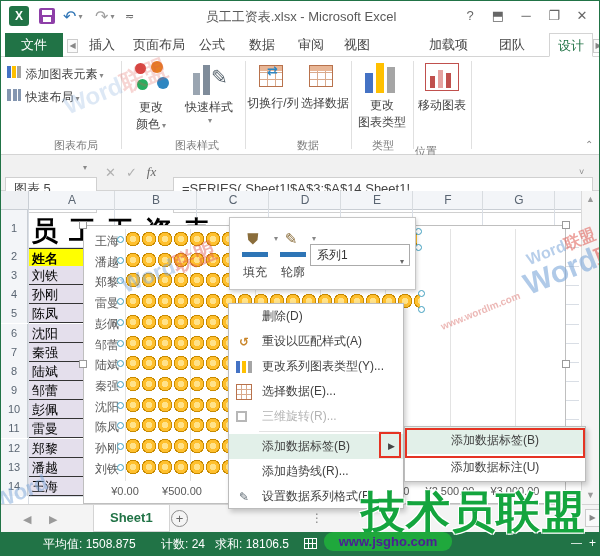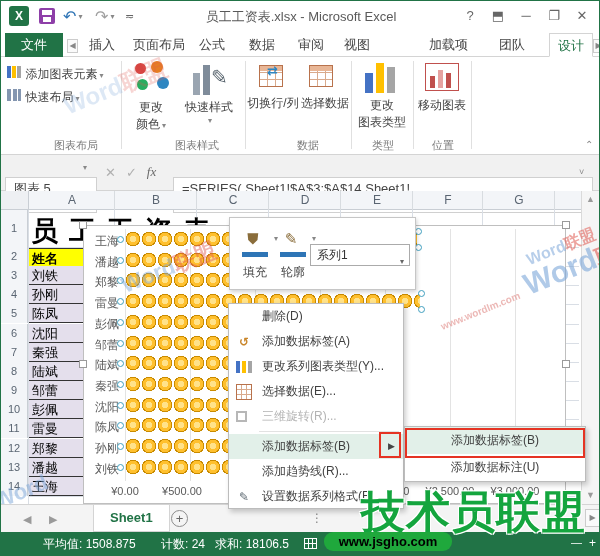--- a/index.html
+++ b/index.html
@@ -96,21 +96,21 @@
   #sub-menu{left:403px;top:425px;width:182px;height:56px;background:#fff;border:1px solid #bcbcbc;box-shadow:2px 3px 5px rgba(0,0,0,.2);z-index:9;}
   .smi{height:27px;line-height:27px;font-size:12px;color:#3f3f3f;text-align:center;white-space:nowrap;}
   .smi.hl{background:#e2f0e9;}
   .redbox{border:2px solid #e53323;z-index:10;background:transparent;}
   
   .wm{z-index:6;pointer-events:none;white-space:nowrap;}
   .wm-word{font-weight:bold;transform:rotate(-22deg);}
   .wm-blue{color:#7da7d9;}
   .wm-red{color:#e05a52;}
   #wm-big{left:360px;top:482px;font-size:44px;font-weight:bold;color:#14a53e;letter-spacing:1px;z-index:13;text-shadow:1px 1px 0 #fff,-1px -1px 0 #fff,1px -1px 0 #fff,-1px 1px 0 #fff;}
-  #wm-band{left:323px;top:531px;width:128px;height:19px;background:#1fa83c;border-radius:9px;color:#000000;font-weight:bold;font-size:13px;text-align:center;line-height:19px;z-index:13;}
+  #wm-band{left:323px;top:531px;width:128px;height:19px;background:#1fa83c;border-radius:9px;color:#4c1d95;font-weight:bold;font-size:13px;text-align:center;line-height:19px;z-index:13;}
 </style>
 </head>
 <body>
 
 <div id="app">
 
   <div class="abs" id="titlebar">
     <div class="abs" id="xl-logo">X</div>
     <div class="abs" id="save-ic"></div>
     <div class="abs qat-icon" id="undo-ic">↶<span class="mini-caret">▾</span></div>
@@ -198,21 +198,21 @@
     </div>
     <div class="abs rb-label" style="left:414px;top:40px;width:54px;text-align:center;">移动图表</div>
     <div class="abs vsep" style="left:470px;"></div>
 
     <div id="group-labels"></div>
     <div class="abs" style="left:584px;top:82px;color:#888;font-size:10px;">⌃</div>
   <div class="abs grp-label" style="left: 30px; top: 81px; width: 90px; text-align: center;">图表布局</div>
       <div class="abs grp-label" style="left: 148px; top: 81px; width: 96px; text-align: center;">图表样式</div>
       <div class="abs grp-label" style="left: 262px; top: 81px; width: 90px; text-align: center;">数据</div>
       <div class="abs grp-label" style="left: 352px; top: 81px; width: 60px; text-align: center;">类型</div>
-      <div class="abs grp-label" style="left: 414px; top: 81px; width: 56px; text-align: center;">位置</div>
+      <div class="abs grp-label" style="left: 414px; top: 87px; width: 56px; text-align: left;">位置</div>
     </div>
 
   <div class="abs" id="fbar">
     <div class="abs fbox" id="namebox">图表 5</div>
     <div class="abs" id="nb-caret">▾</div>
     <div class="abs" id="fb-btns">
       <span>✕</span>
       <span>✓</span>
       <span id="fx">fx</span>
     </div>
@@ -270,21 +270,21 @@
       <span class="mb-lab">轮廓</span>
     </div>
     <div id="series-combo">
       <span>系列1</span>
       <span class="cmb-caret">▾</span>
     </div>
   </div>
 
   <div class="abs" id="ctx-menu">
       <div class="mi"><span>删除(D)</span></div>
-      <div class="mi"><div class="ic" style="color: rgb(201, 134, 43); font-weight: bold;">↺</div><span>添加数据标签(A)</span></div>
+      <div class="mi"><div class="ic" style="color: rgb(201, 134, 43); font-weight: bold;">↺</div><span>重设以匹配样式(A)</span></div>
       <div class="mi"><div class="ic" style="background: linear-gradient(90deg, rgb(68, 114, 196) 0px, rgb(68, 114, 196) 28%, rgb(255, 255, 255) 28%, rgb(255, 255, 255) 38%, rgb(255, 192, 0) 38%, rgb(255, 192, 0) 62%, rgb(255, 255, 255) 62%, rgb(255, 255, 255) 72%, rgb(165, 165, 165) 72%, rgb(165, 165, 165) 100%); height: 12px; top: 7px;"></div><span>更改系列图表类型(Y)...</span></div>
       <div class="mi"><div class="ic" style="border: 1px solid rgb(184, 114, 76); background: repeating-linear-gradient(90deg, transparent 0px, transparent 4px, rgb(217, 170, 140) 4px, rgb(217, 170, 140) 5px), repeating-linear-gradient(transparent 0px, transparent 4px, rgb(217, 170, 140) 4px, rgb(217, 170, 140) 5px);"></div><span>选择数据(E)...</span></div>
       <div class="mi dis"><div class="ic" style="border: 2px solid rgb(183, 183, 183); width: 11px; height: 11px; top: 7px;"></div><span>三维旋转(R)...</span></div>
       <div class="msep"></div>
       <div class="mi hl"><span>添加数据标签(B)</span><div class="arr">▶</div></div>
       <div class="mi"><span>添加趋势线(R)...</span></div>
       <div class="mi"><div class="ic" style="color: rgb(91, 103, 112);">✎</div><span>设置数据系列格式(F)...</span></div>
     </div>
 
   <div class="abs" id="sub-menu">

